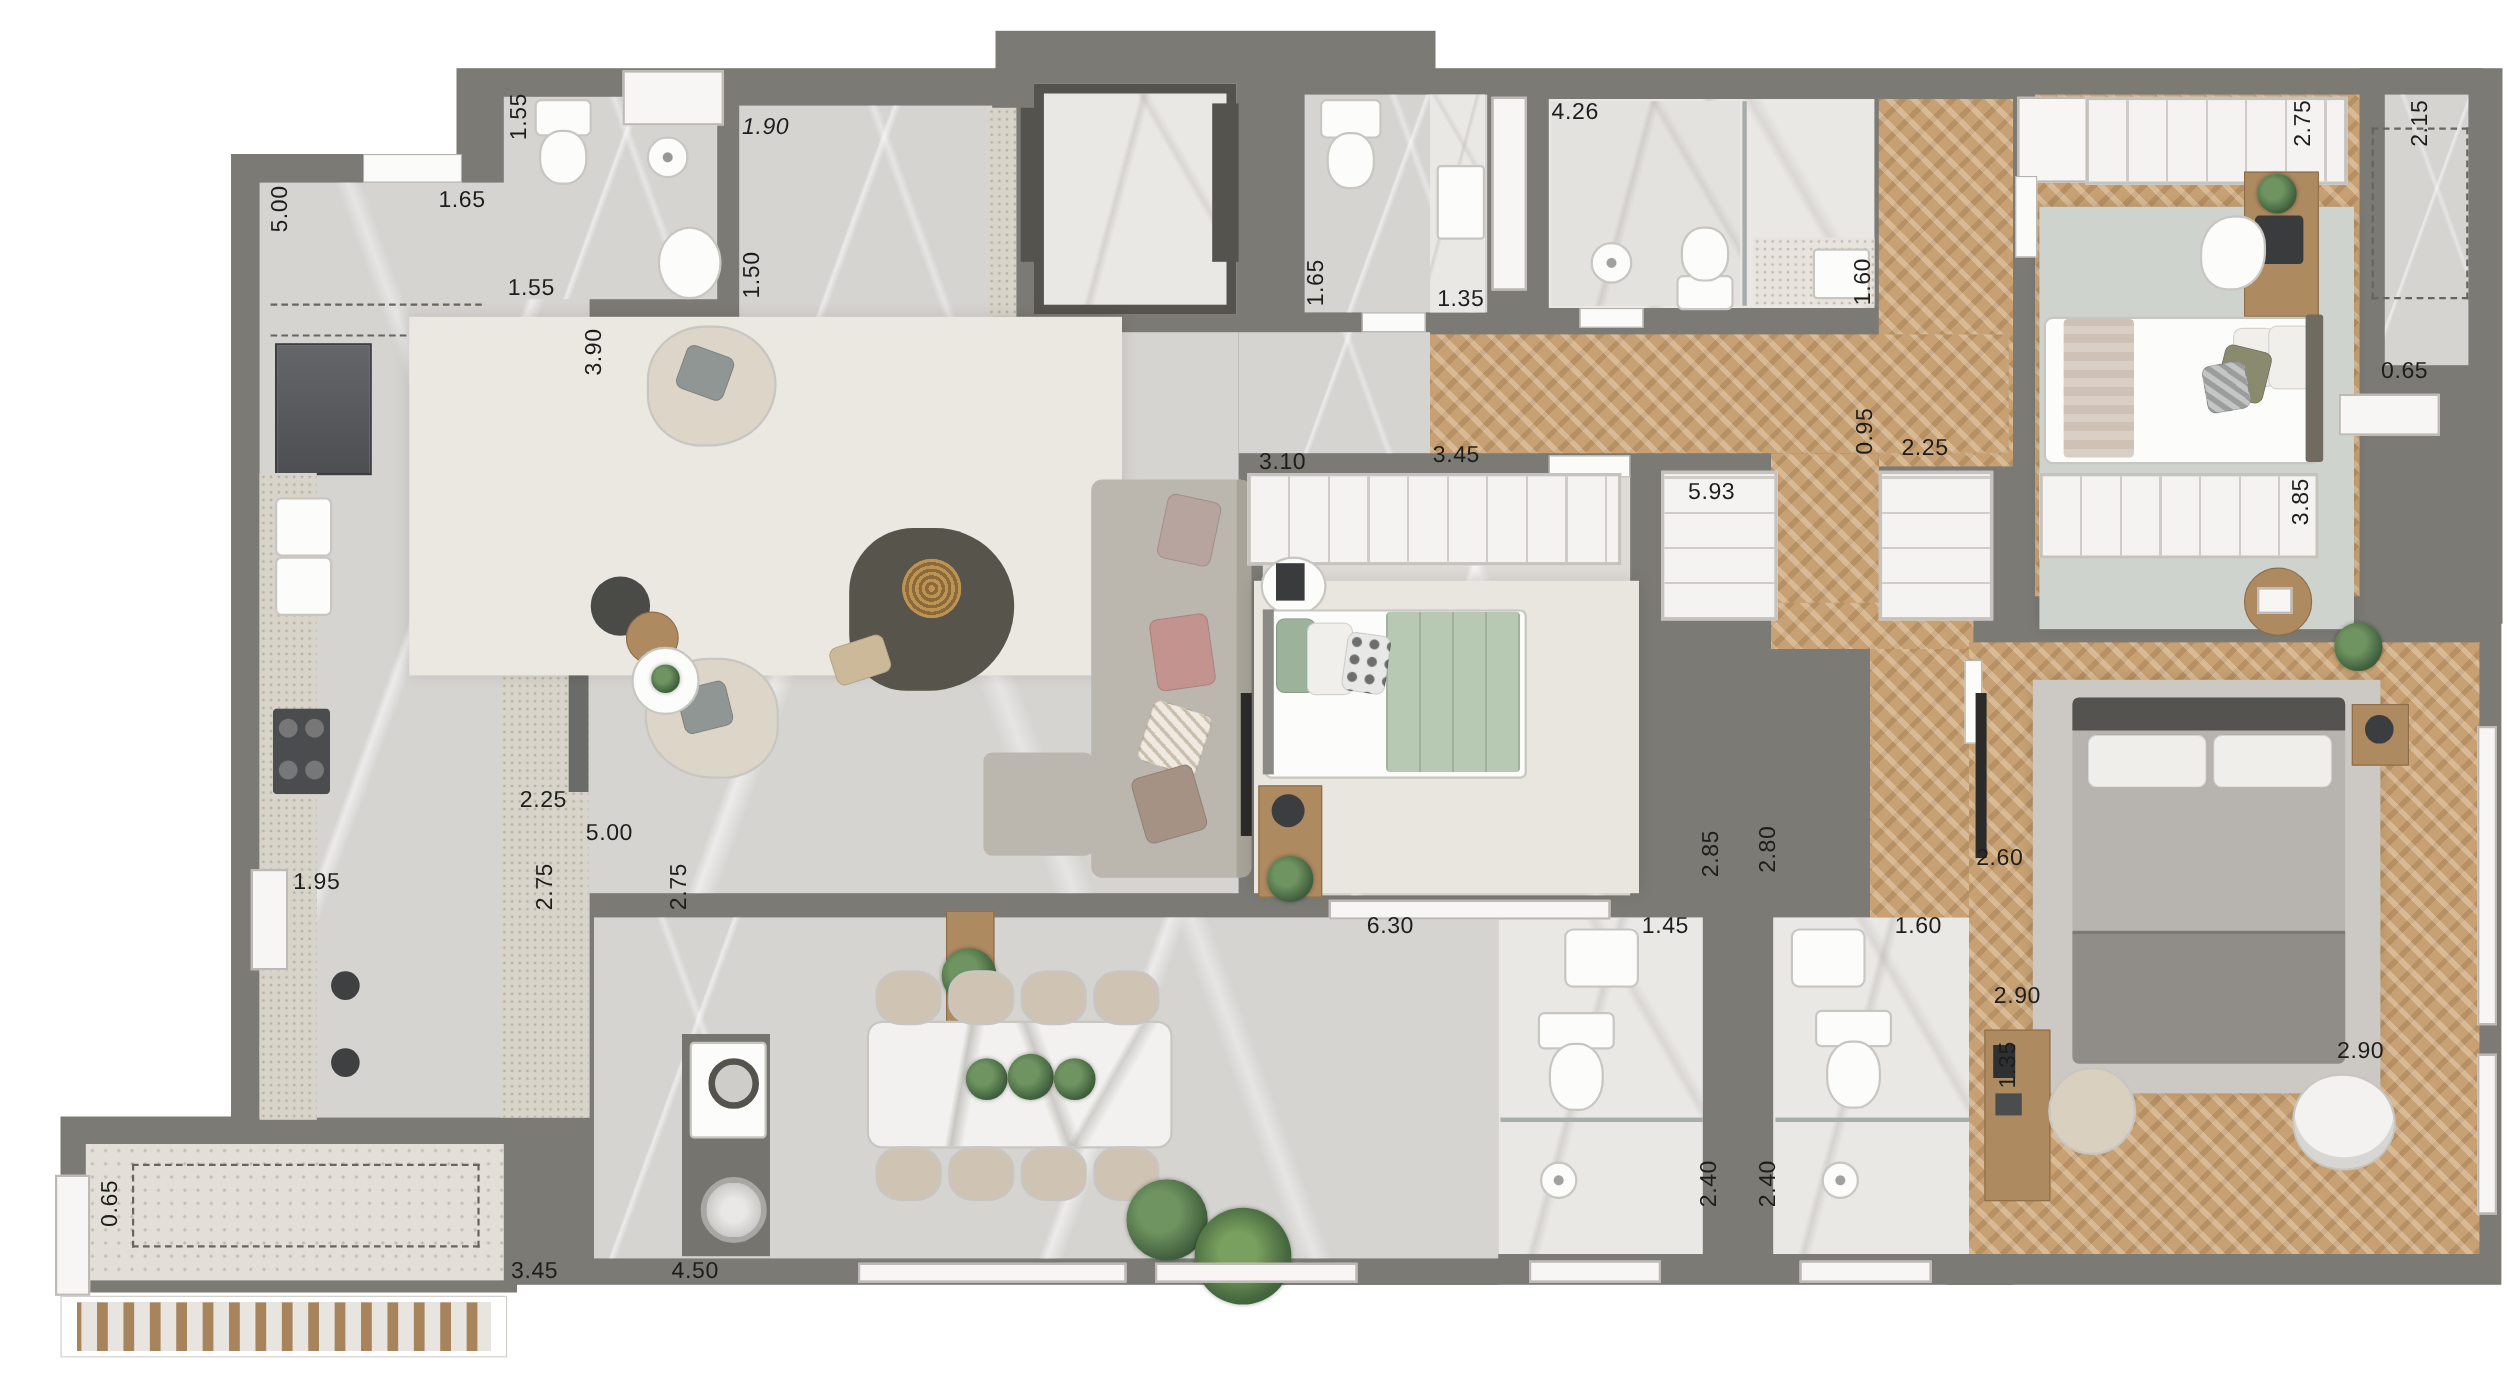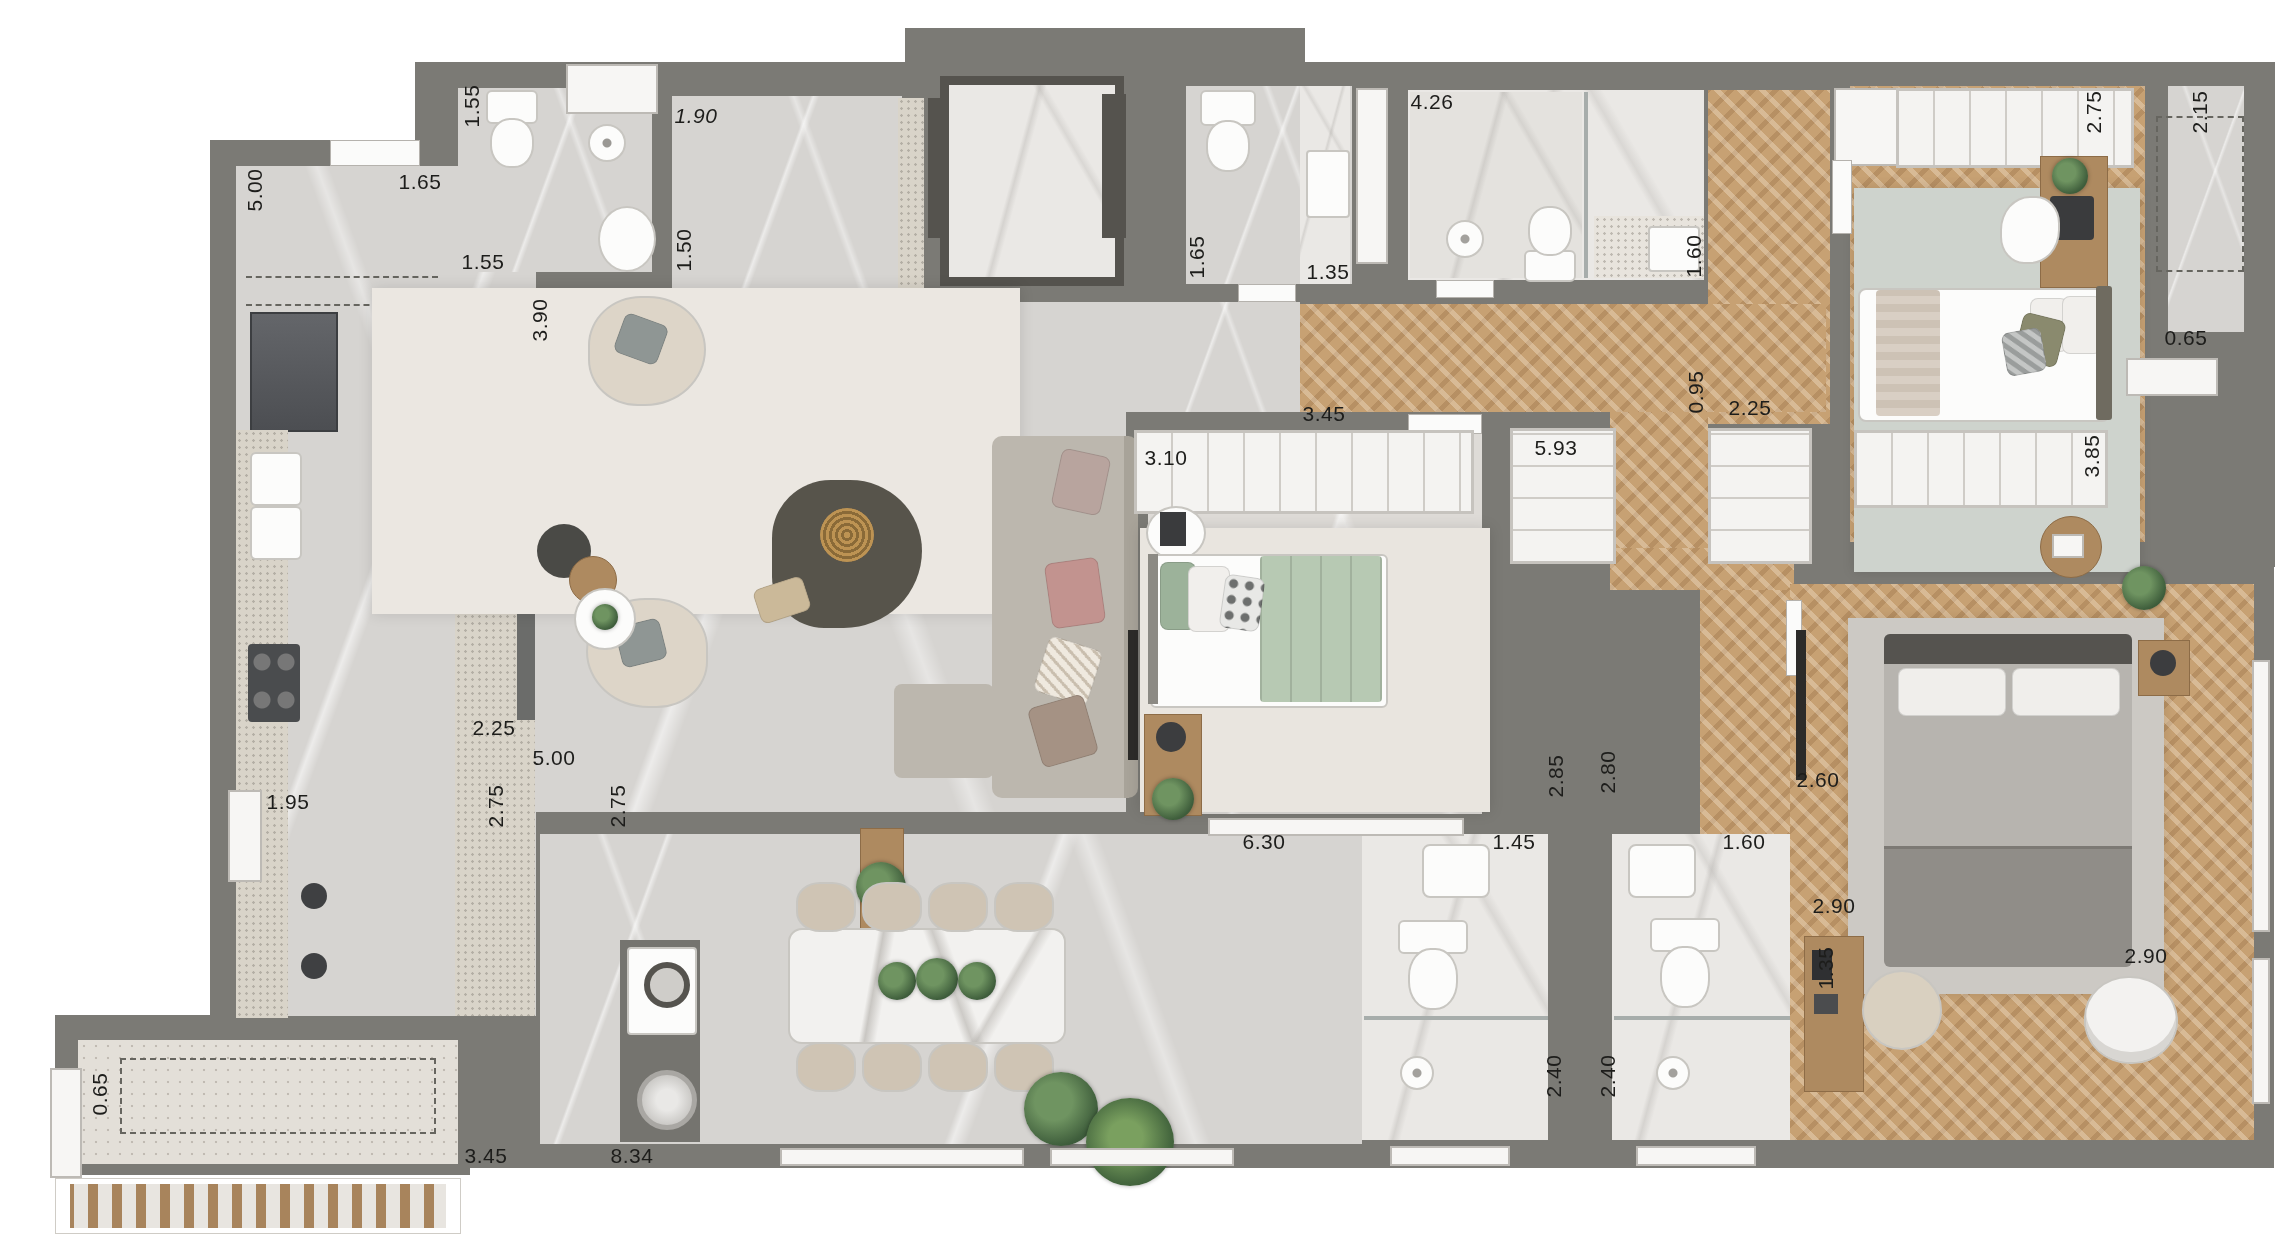--- a/index.html
+++ b/index.html
@@ -248,21 +248,21 @@
       <span class="dim" style="left: 696px; top: 116px; font-style: italic;">1.90</span>
       <span class="dim dimv" style="left: 684px; top: 250px;">1.50</span>
       <span class="dim dimv" style="left: 1197px; top: 257px;">1.65</span>
       <span class="dim" style="left: 1328px; top: 272px;">1.35</span>
       <span class="dim" style="left: 1432px; top: 102px;">4.26</span>
       <span class="dim dimv" style="left: 1694px; top: 256px;">1.60</span>
       <span class="dim dimv" style="left: 2094px; top: 112px;">2.75</span>
       <span class="dim dimv" style="left: 2200px; top: 112px;">2.15</span>
       <span class="dim" style="left: 2186px; top: 338px;">0.65</span>
       <span class="dim dimv" style="left: 2092px; top: 456px;">3.85</span>
-      <span class="dim" style="left: 1166px; top: 458px;">3.10</span>
+      <span class="dim" style="left: 1166px; top: 420px;">3.10</span>
       <span class="dim" style="left: 1324px; top: 414px;">3.45</span>
       <span class="dim" style="left: 1556px; top: 448px;">5.93</span>
       <span class="dim dimv" style="left: 1696px; top: 392px;">0.95</span>
       <span class="dim" style="left: 1750px; top: 408px;">2.25</span>
       <span class="dim" style="left: 494px; top: 728px;">2.25</span>
       <span class="dim" style="left: 554px; top: 758px;">5.00</span>
       <span class="dim dimv" style="left: 496px; top: 806px;">2.75</span>
       <span class="dim dimv" style="left: 618px; top: 806px;">2.75</span>
       <span class="dim" style="left: 288px; top: 802px;">1.95</span>
       <span class="dim" style="left: 1264px; top: 842px;">6.30</span>
@@ -271,16 +271,16 @@
       <span class="dim dimv" style="left: 1556px; top: 776px;">2.85</span>
       <span class="dim dimv" style="left: 1608px; top: 772px;">2.80</span>
       <span class="dim" style="left: 1818px; top: 780px;">2.60</span>
       <span class="dim" style="left: 1834px; top: 906px;">2.90</span>
       <span class="dim dimv" style="left: 1826px; top: 968px;">1.35</span>
       <span class="dim dimv" style="left: 1554px; top: 1076px;">2.40</span>
       <span class="dim dimv" style="left: 1608px; top: 1076px;">2.40</span>
       <span class="dim" style="left: 2146px; top: 956px;">2.90</span>
       <span class="dim dimv" style="left: 100px; top: 1094px;">0.65</span>
       <span class="dim" style="left: 486px; top: 1156px;">3.45</span>
-      <span class="dim" style="left: 632px; top: 1156px;">8.34</span>
+      <span class="dim" style="left: 632px; top: 1156px;">4.50</span>
     </div>
 
 </div>
 
 </body></html>

